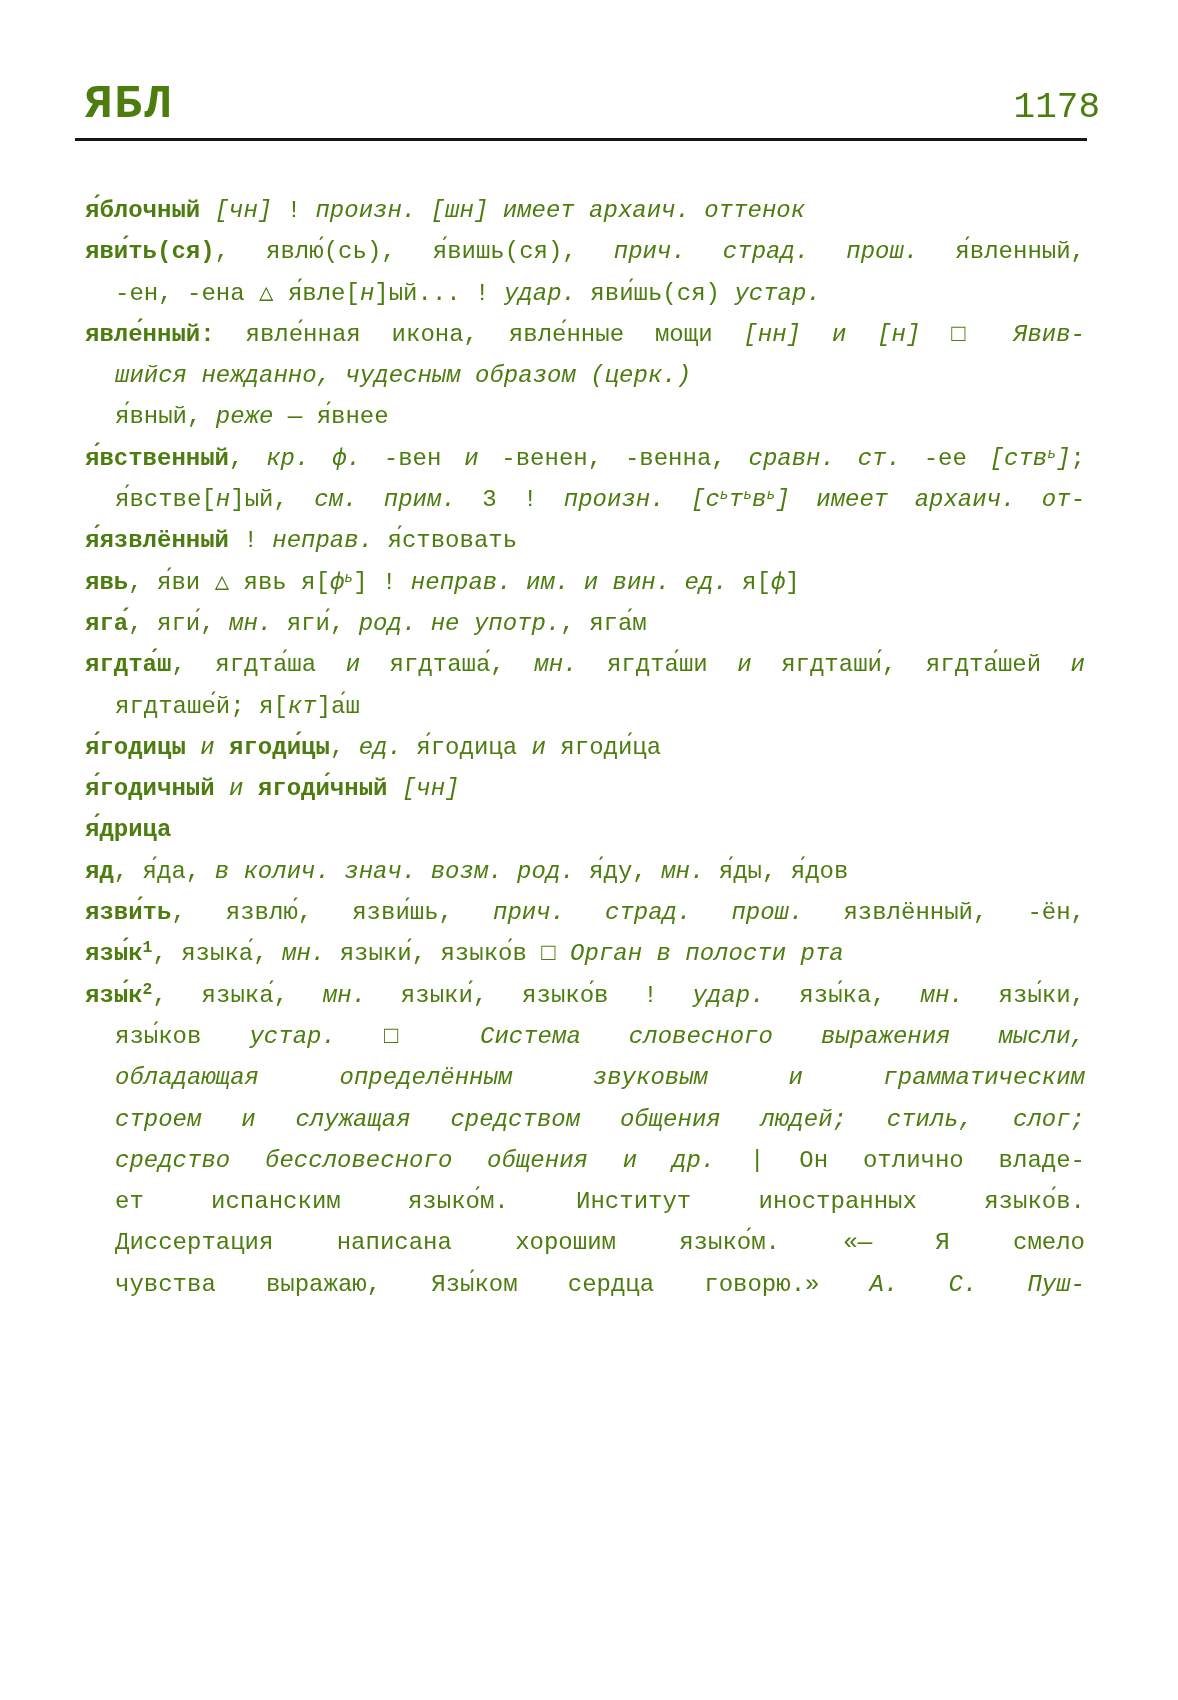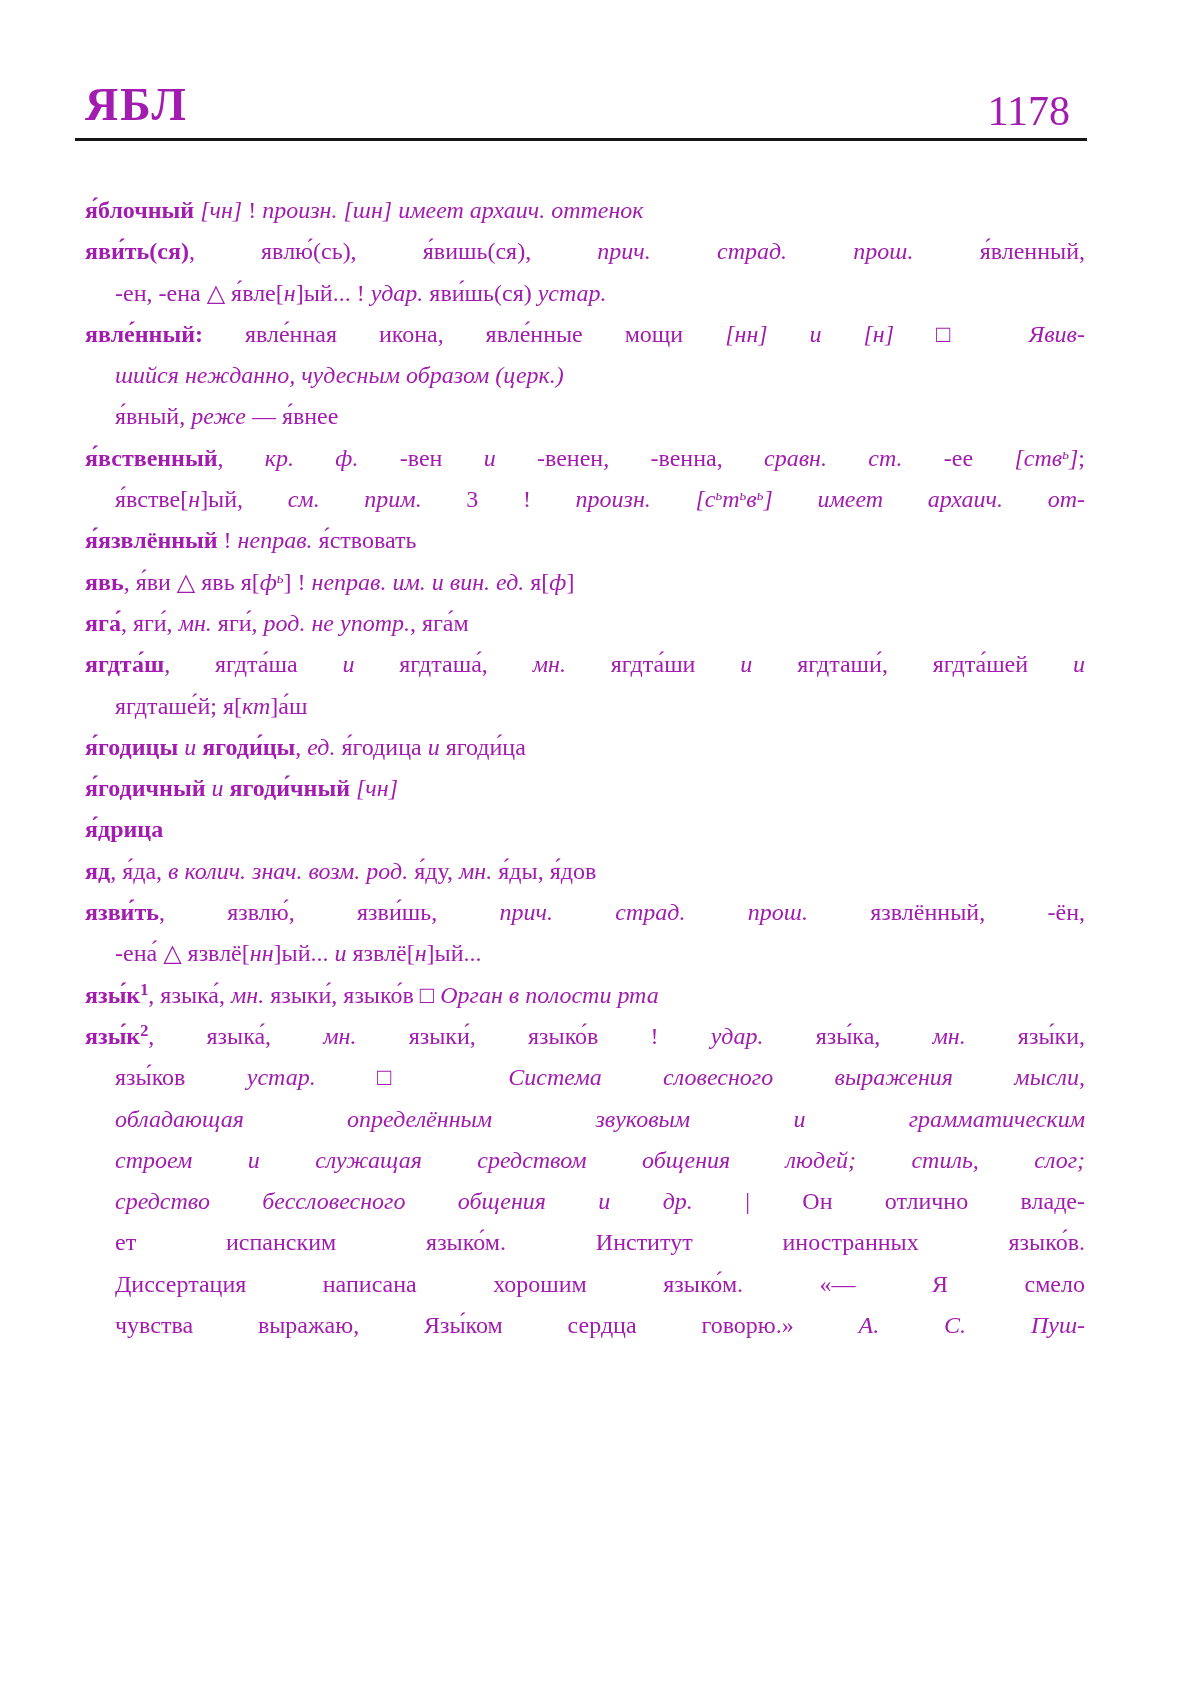--- a/index.html
+++ b/index.html
@@ -5,38 +5,38 @@
   html, body {
     margin: 0;
     padding: 0;
     background: #ffffff;
   }
   .page {
     position: relative;
     width: 1178px;
     height: 1700px;
     background: #ffffff;
-    color: #a21caf;
-    font-family: Liberation Serif, serif;
+    color: #4d7c0f;
+    font-family: Liberation Mono, monospace;
     overflow: hidden;
   }
   .running-head {
     position: absolute;
     left: 85px;
     top: 82px;
     font-size: 46px;
     font-weight: bold;
     letter-spacing: 2px;
     line-height: 1;
   }
   .page-number {
     position: absolute;
-    right: 108px;
+    right: 78px;
     top: 90px;
-    font-size: 42px;
+    font-size: 36px;
     line-height: 1;
   }
   .header-rule {
     position: absolute;
     left: 75px;
     top: 138px;
     width: 1012px;
     height: 3px;
     background: #161616;
   }
@@ -110,21 +110,20 @@
         <div class="line"><span class="sb">я́годичный</span><span class="sn"> </span><span class="si">и</span><span class="sn"> </span><span class="sb">ягоди́чный</span><span class="sn"> </span><span class="si">[чн]</span></div>
       </div>
       <div class="entry">
         <div class="line"><span class="sb">я́дрица</span></div>
       </div>
       <div class="entry">
         <div class="line"><span class="sb">яд</span><span class="sn">, я́да, </span><span class="si">в колич. знач. возм. род.</span><span class="sn"> я́ду, </span><span class="si">мн.</span><span class="sn"> я́ды, я́дов</span></div>
       </div>
       <div class="entry">
         <div class="line just"><span class="sb">язви́ть</span><span class="sn">, язвлю́, язви́шь, </span><span class="si">прич. страд. прош.</span><span class="sn"> язвлённый, -ён,</span></div>
-        <div class="line cont"><span class="sn">-ена́ △ язвлё[</span><span class="si">нн</span><span class="sn">]ый... </span><span class="si">и</span><span class="sn"> язвлё[</span><span class="si">н</span><span class="sn">]ый...</span></div>
       </div>
       <div class="entry">
         <div class="line"><span class="sb">язы́к</span><span class="ssup sb">1</span><span class="sn">, языка́, </span><span class="si">мн.</span><span class="sn"> языки́, языко́в □ </span><span class="si">Орган в полости рта</span></div>
       </div>
       <div class="entry">
         <div class="line just"><span class="sb">язы́к</span><span class="ssup sb">2</span><span class="sn">, языка́, </span><span class="si">мн.</span><span class="sn"> языки́, языко́в ! </span><span class="si">удар.</span><span class="sn"> язы́ка, </span><span class="si">мн.</span><span class="sn"> язы́ки,</span></div>
         <div class="line cont just"><span class="sn">язы́ков </span><span class="si">устар.</span><span class="sn"> □ </span><span class="si">Система словесного выражения мысли,</span></div>
         <div class="line cont just"><span class="si">обладающая определённым звуковым и грамматическим</span></div>
         <div class="line cont just"><span class="si">строем и служащая средством общения людей; стиль, слог;</span></div>
         <div class="line cont just"><span class="si">средство бессловесного общения и др.</span><span class="sn"> | Он отлично владе-</span></div>

